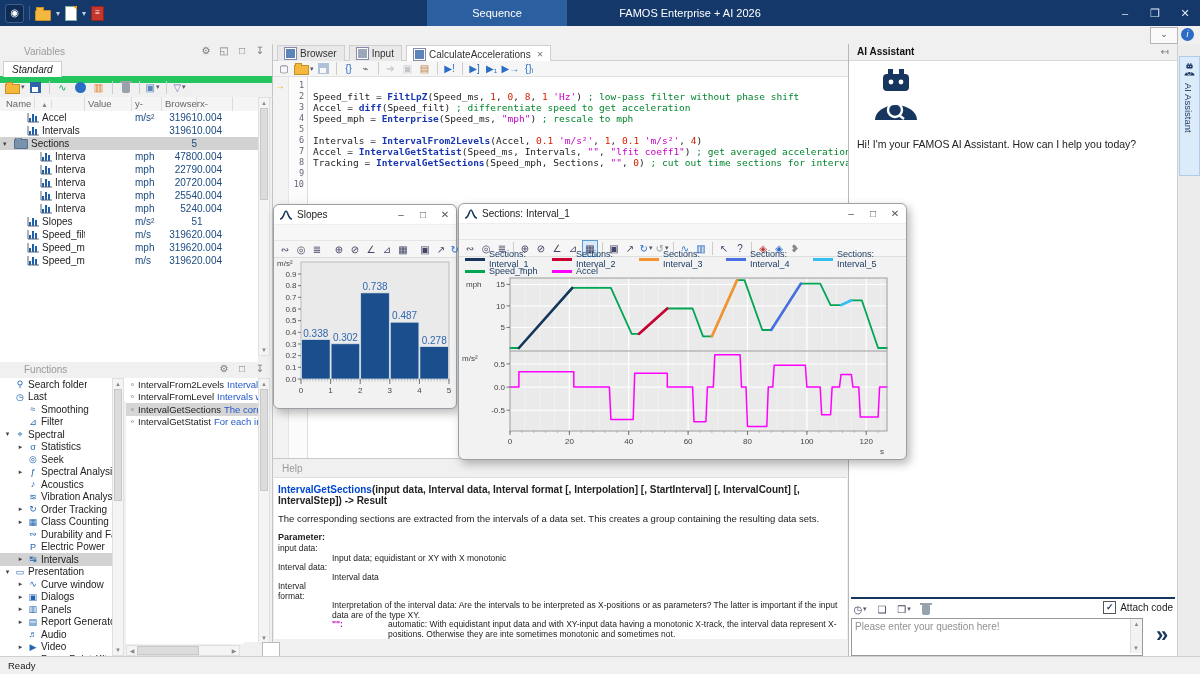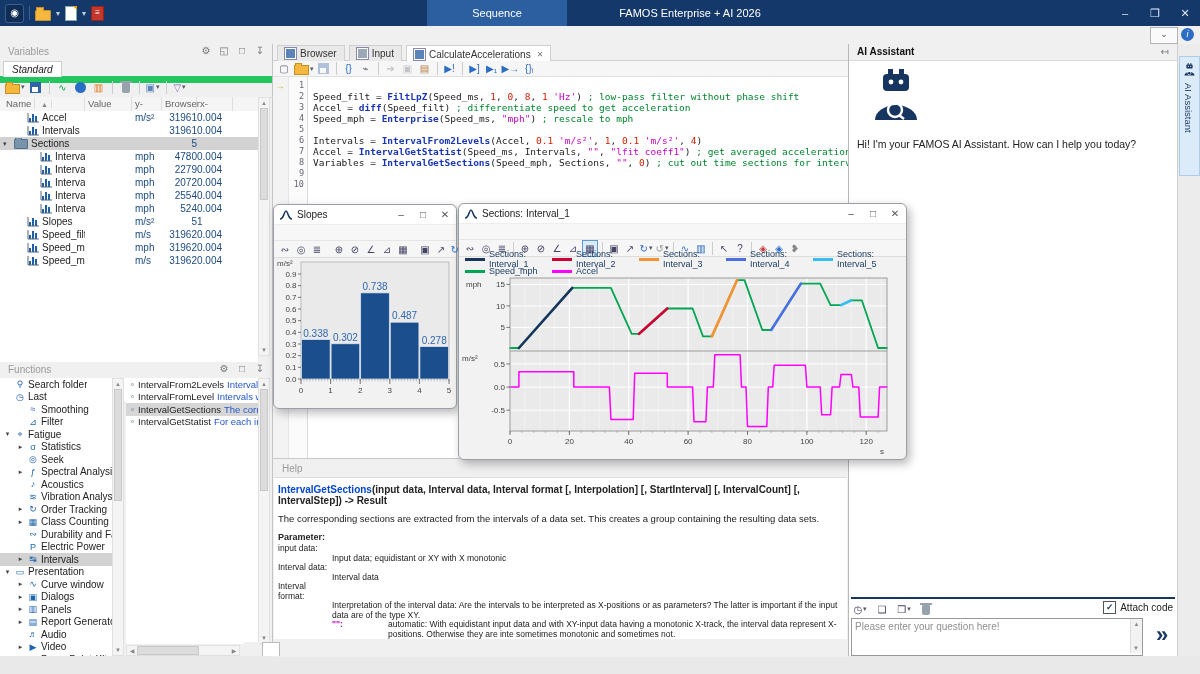--- a/index.html
+++ b/index.html
@@ -29,21 +29,21 @@
   .mb-item{position:absolute;top:0;height:18px;line-height:18px;font-size:11px;color:#222;padding:0 4px;}
   .mb-item:nth-child(1){left:24px;} .mb-item:nth-child(2){left:104px;}
   .mb-item:nth-child(3){left:238px;} .mb-item:nth-child(4){left:348px;}
   .mb-item:nth-child(5){left:438px;} .mb-item:nth-child(6){left:535px;}
   #mb-chevron{left:1150px;top:1px;width:26px;height:15px;border:1px solid #b5b5b5;background:#fafafa;text-align:center;line-height:13px;font-size:9px;color:#555;}
   .ic-info{left:1181px;top:2px;width:13px;height:13px;border-radius:50%;background:#2b6cc4;color:#fff;font-size:9px;font-style:italic;text-align:center;line-height:13px;}
 
   
   #left-col{left:0;top:44px;width:272px;height:612px;background:#f0f0f0;border-right:1px solid #c4c4c4;}
   .panel-header{position:absolute;left:0;width:272px;height:16px;background:#f0f0f0;}
-  .panel-header .ph-title{position:absolute;left:8px;top:2px;color:#9a9a9a;font-size:10px;}
+  .panel-header .ph-title{position:absolute;left:24px;top:2px;color:#9a9a9a;font-size:10px;}
   .ph-icons{position:absolute;right:6px;top:1px;display:flex;gap:6px;color:#777;font-size:10px;}
   .ph-icons span{width:12px;text-align:center;}
   #vars-tabrow{left:0;top:16px;width:272px;height:16px;border-bottom:7px solid #22c55e;font-style:italic;}
   #vars-tab{position:absolute;left:3px;top:1px;height:15px;padding:0 8px;background:#fff;border:1px solid #cfcfcf;border-bottom:none;font-size:10px;line-height:15px;}
   .mini-toolbar{position:absolute;display:flex;align-items:center;gap:4px;padding-left:5px;}
   #vars-toolbar{left:0;top:33px;width:272px;height:20px;border-bottom:1px solid #ddd;}
   .tbi{display:flex;align-items:center;gap:1px;min-width:14px;height:15px;justify-content:center;font-size:10px;color:#446;}
   .tbi .dd{font-size:7px;color:#556;}
   .tbi.disabled{opacity:.35;}
   .tbi.active{border:1px solid #5b9bd5;background:#dceaf8;}
@@ -497,21 +497,21 @@
     <span class="t-lbl">Smoothing</span>
   </div>
         <div class="tree-item" style="padding-left: 16px;">
     <span class="t-exp"></span>
     <span class="t-ic">⊿</span>
     <span class="t-lbl">Filter</span>
   </div>
         <div class="tree-item" style="padding-left: 3px;">
     <span class="t-exp">▾</span>
     <span class="t-ic">⌖</span>
-    <span class="t-lbl">Fatigue</span>
+    <span class="t-lbl">Spectral</span>
   </div>
         <div class="tree-item" style="padding-left: 16px;">
     <span class="t-exp">▸</span>
     <span class="t-ic">σ</span>
     <span class="t-lbl">Statistics</span>
   </div>
         <div class="tree-item" style="padding-left: 16px;">
     <span class="t-exp"></span>
     <span class="t-ic">◎</span>
     <span class="t-lbl">Seek</span>
@@ -731,21 +731,21 @@
         </div>
       <div id="code">
           <div id="code-pad"></div>
           <div class="code-row"></div>
           <div class="code-row"><span class="tk-p">Speed_filt = </span><span class="tk-k">FiltLpZ</span><span class="tk-p">(Speed_ms, </span><span class="tk-n">1</span><span class="tk-p">, </span><span class="tk-n">0</span><span class="tk-p">, </span><span class="tk-n">8</span><span class="tk-p">, </span><span class="tk-n">1</span><span class="tk-p"> </span><span class="tk-s">'Hz'</span><span class="tk-p">) </span><span class="tk-c">; low-pass filter without phase shift</span></div>
           <div class="code-row"><span class="tk-p">Accel = </span><span class="tk-k">diff</span><span class="tk-p">(Speed_filt) </span><span class="tk-c">; differentiate speed to get acceleration</span></div>
           <div class="code-row"><span class="tk-p">Speed_mph = </span><span class="tk-k">Enterprise</span><span class="tk-p">(Speed_ms, </span><span class="tk-s">"mph"</span><span class="tk-p">) </span><span class="tk-c">; rescale to mph</span></div>
           <div class="code-row"></div>
           <div class="code-row"><span class="tk-p">Intervals = </span><span class="tk-k">IntervalFrom2Levels</span><span class="tk-p">(Accel, </span><span class="tk-n">0.1</span><span class="tk-p"> </span><span class="tk-s">'m/s²'</span><span class="tk-p">, </span><span class="tk-n">1</span><span class="tk-p">, </span><span class="tk-n">0.1</span><span class="tk-p"> </span><span class="tk-s">'m/s²'</span><span class="tk-p">, </span><span class="tk-n">4</span><span class="tk-p">)</span></div>
           <div class="code-row"><span class="tk-p">Accel = </span><span class="tk-k">IntervalGetStatist</span><span class="tk-p">(Speed_ms, Intervals, </span><span class="tk-s">""</span><span class="tk-p">, </span><span class="tk-s">"lfit coeff1"</span><span class="tk-p">) </span><span class="tk-c">; get averaged accelerations for in</span></div>
-          <div class="code-row"><span class="tk-p">Variables = </span><span class="tk-k">IntervalGetSections</span><span class="tk-p">(Speed_mph, Sections, </span><span class="tk-s">""</span><span class="tk-p">, </span><span class="tk-n">0</span><span class="tk-p">) </span><span class="tk-c">; cut out time sections for intervals</span></div>
+          <div class="code-row"><span class="tk-p">Tracking = </span><span class="tk-k">IntervalGetSections</span><span class="tk-p">(Speed_mph, Sections, </span><span class="tk-s">""</span><span class="tk-p">, </span><span class="tk-n">0</span><span class="tk-p">) </span><span class="tk-c">; cut out time sections for intervals</span></div>
           <div class="code-row"></div>
         </div>
     </div>
 
     <div id="help-panel">
       <span id="help-title">Help</span>
       <div id="help-body">
         <div id="help-sig">
           <span class="sig-name">IntervalGetSections</span><span class="sig-rest">(input data, Interval data, Interval format [, Interpolation] [, StartInterval] [, IntervalCount] [, IntervalStep]) -&gt; Result</span>
         </div>
@@ -1248,13 +1248,25 @@
         <rect x="10" y="6" width="26" height="17" rx="4" fill="#17365f"></rect>
         <circle cx="18" cy="14" r="2.4" fill="#fff"></circle>
           <circle cx="28" cy="14" r="2.4" fill="#fff"></circle>
         <path d="M2 52 a21 15 0 0 1 42 0 z" fill="#17365f"></path>
         <circle cx="22" cy="42" r="7" fill="none" stroke="#fff" stroke-width="2.4"></circle>
       </svg>
       <span id="side-tab-label">AI Assistant</span>
     </div>
   </div>
 
+  <div id="statusbar" class="abs">
+    <span id="sb-ready">Ready</span>
+    <div id="sb-right">
+        <span class="sb-item"></span>
+        <span class="sb-item"></span>
+        <span class="sb-item dim"></span>
+        <span class="sb-item dim"></span>
+        <span class="sb-item dim"></span>
+        <span class="sb-item"></span>
+        <span class="sb-item"></span>
+      </div>
+  </div>
 </div>
 
 </body></html>

